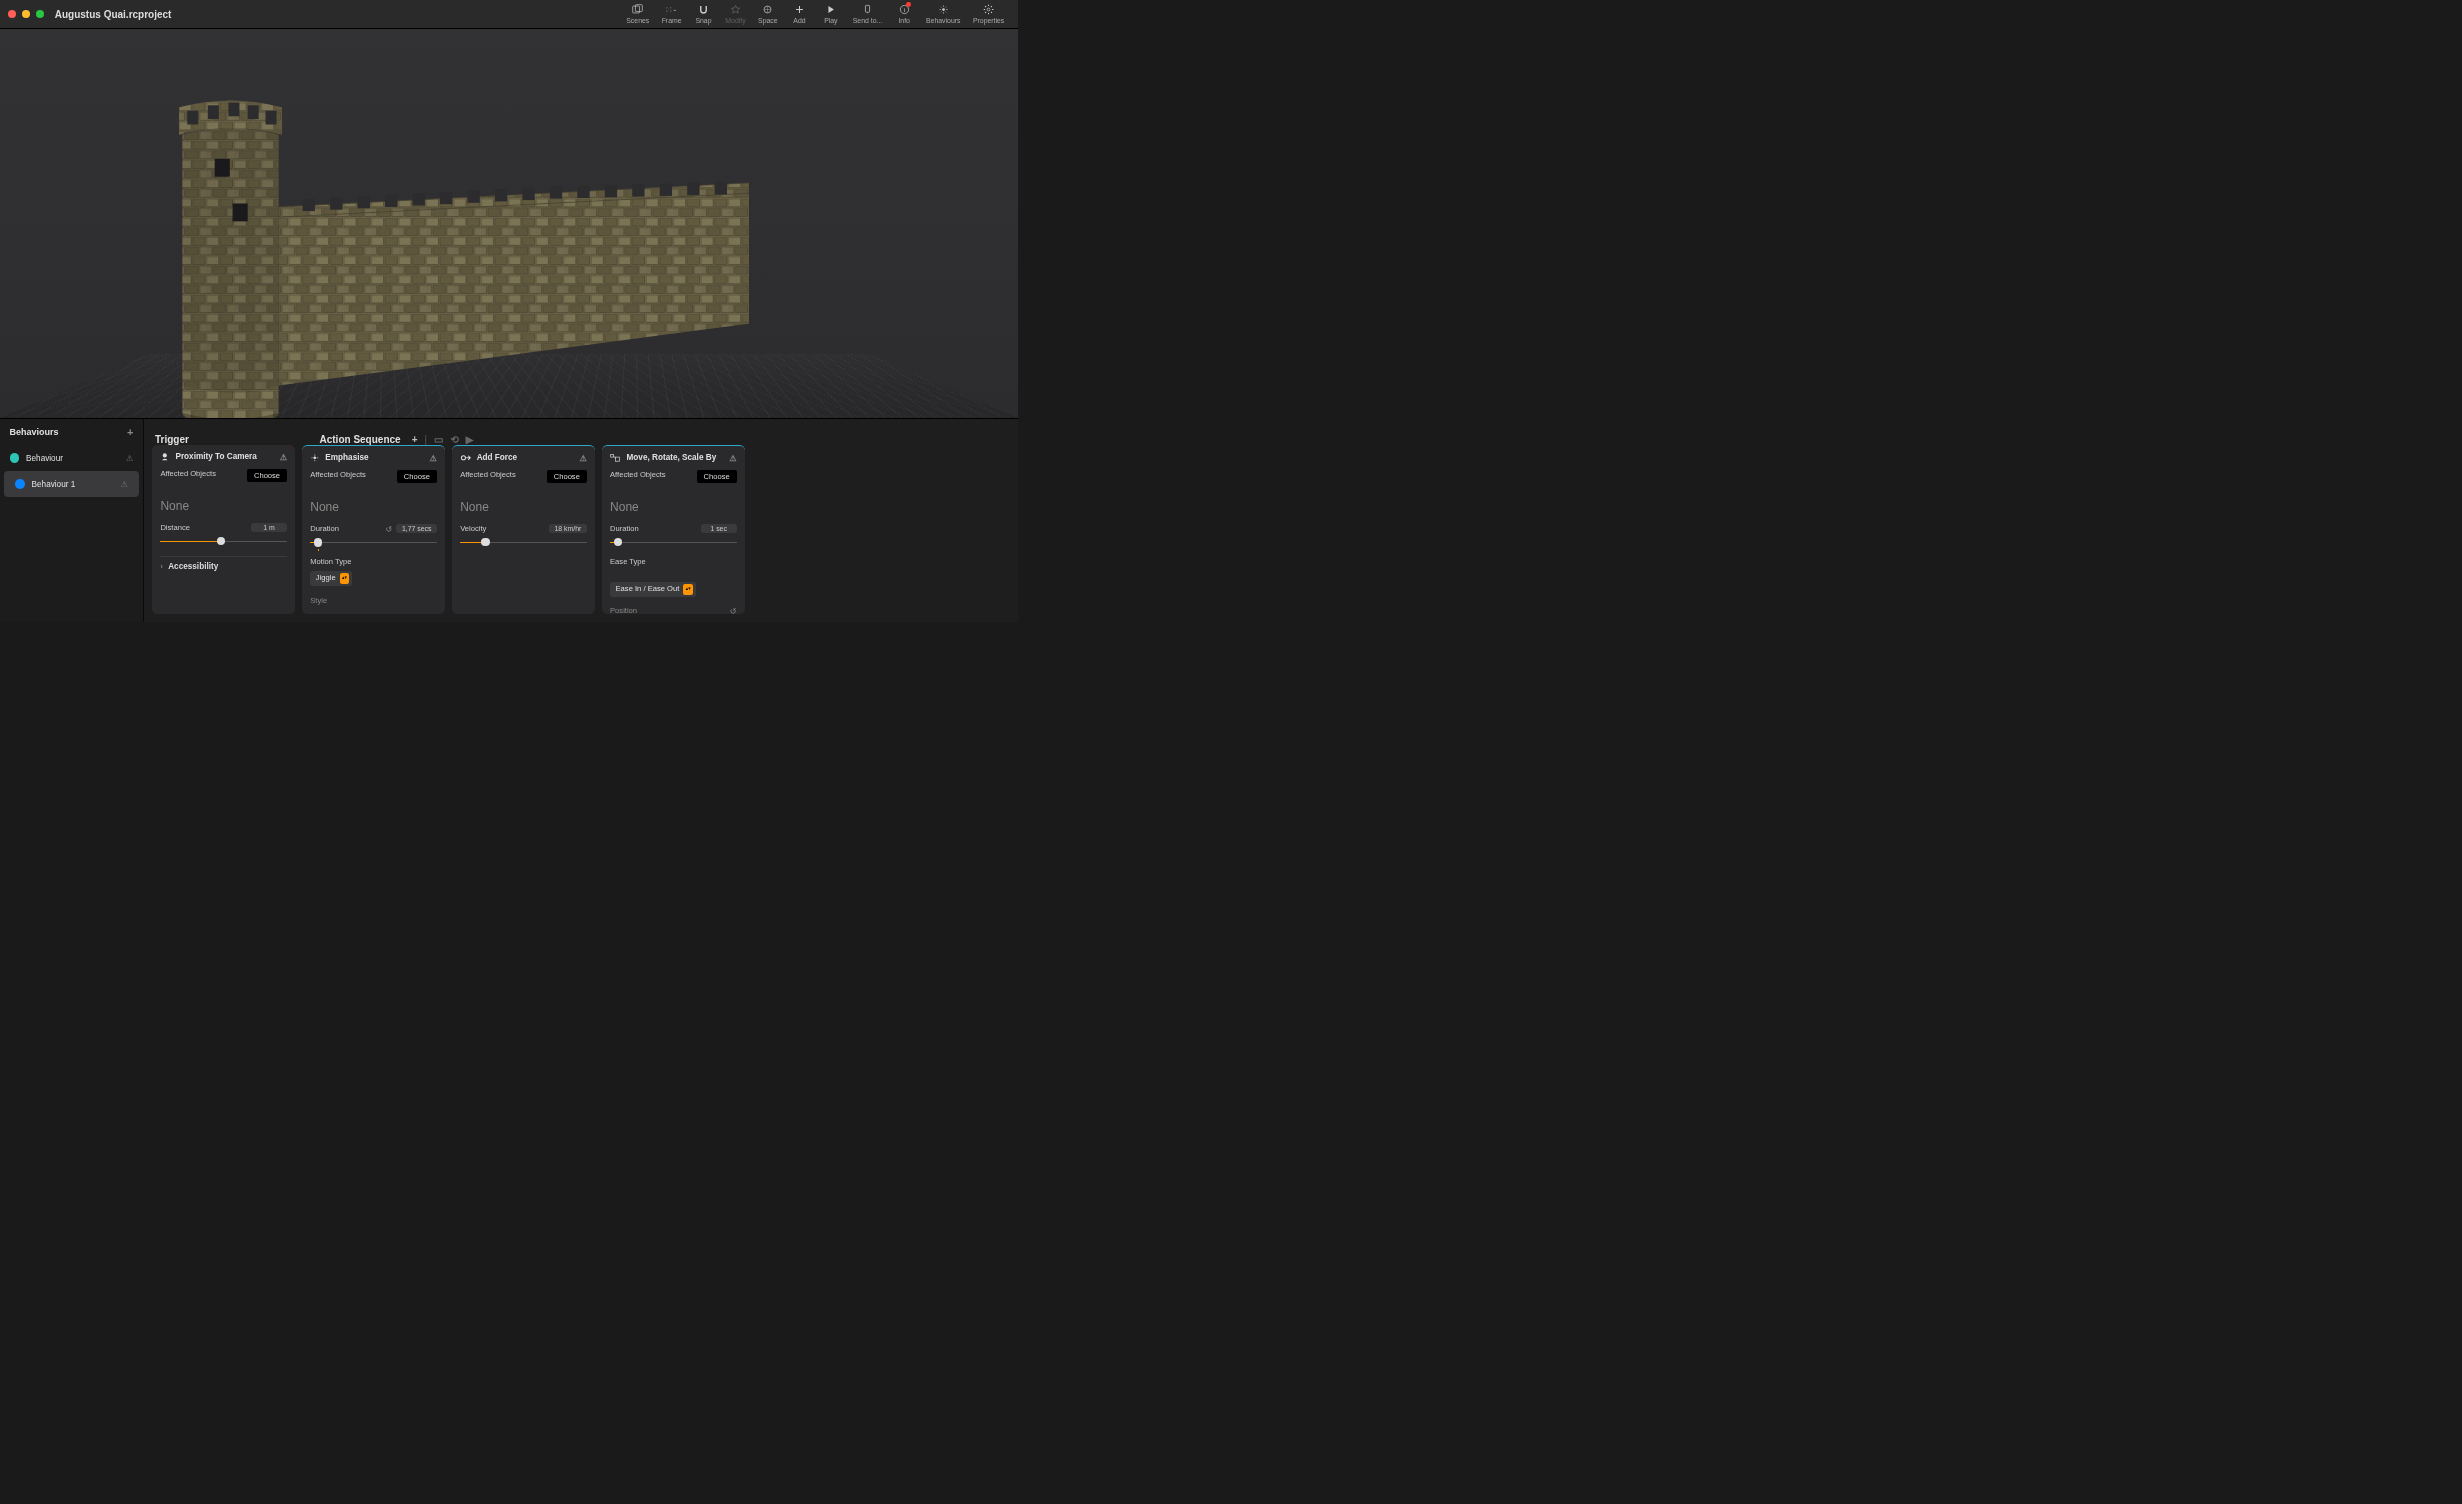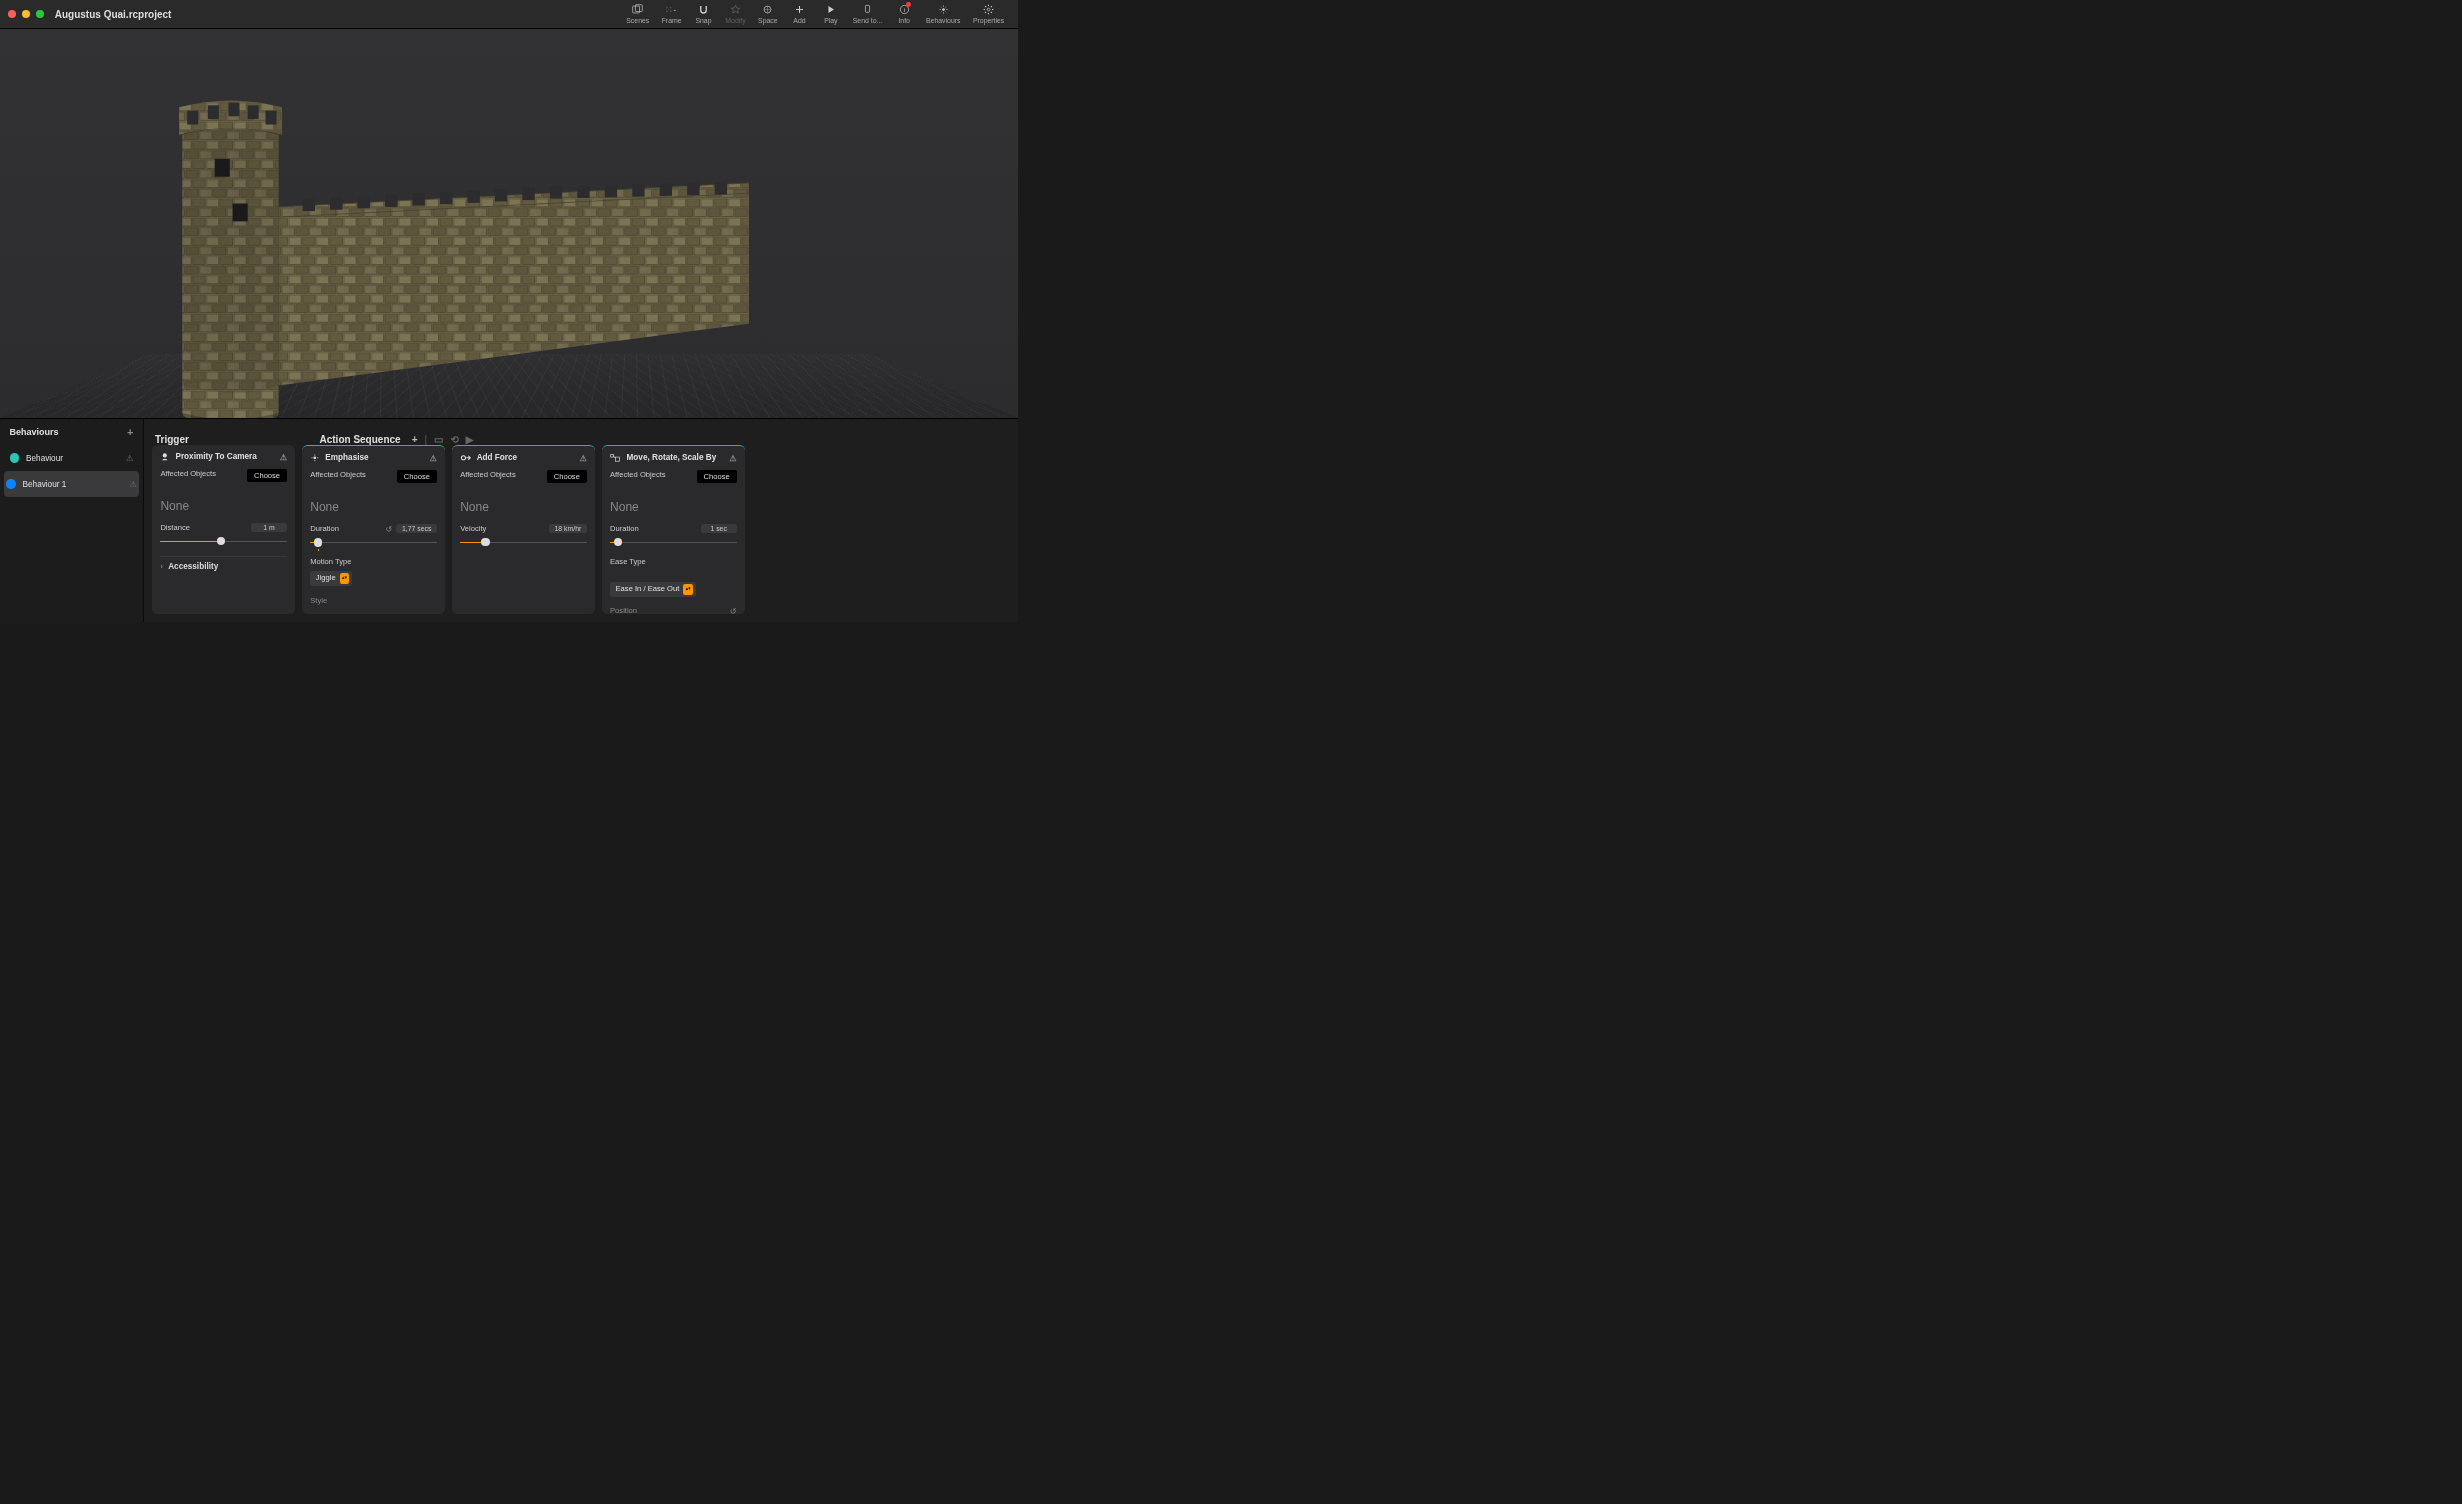--- a/index.html
+++ b/index.html
@@ -29,21 +29,21 @@
   linear-gradient(#2f2f31, #272729);
   transform: perspective(412px) rotateX(62deg); transform-origin: bottom; }
 .castle { position: absolute; left: 179px; top: 54px; width: 570px; height: 344px; }
 
 
 .bottom-panel { height: 204px; background: #1e1e1e; display: flex; border-top: 0.7px solid #000; }
 .sidebar { width: 144px; background: #1c1c1c; border-right: 0.7px solid #0a0a0a; }
 .sidebar-header { height: 26px; display: flex; align-items: center; justify-content: space-between; padding: 0 9.6px; font-weight: 600; font-size: 9px; }
 .plus-btn { color: #888; font-size: 11px; cursor: pointer; }
 .beh-item { height: 26px; display: flex; align-items: center; padding: 0 9.6px; font-size: 8.2px; cursor: pointer; gap: 6.9px; }
-.beh-item.selected { background: #3a3a3c; border-radius: 4.1px; margin: 0 4.1px; padding: 0 2px; }
+.beh-item.selected { background: #3a3a3c; border-radius: 4.1px; margin: 0 4.1px; padding: 0 11px; }
 .beh-dot { width: 9.6px; height: 9.6px; border-radius: 50%; }
 .beh-warn { margin-left: auto; color: #777; }
 
 .detail-area { flex: 1; display: flex; flex-direction: column; overflow: hidden; }
 .detail-headers { height: 26px; display: flex; align-items: flex-end; padding: 0 11px; font-weight: 600; font-size: 10px; gap: 5.5px; }
 .detail-headers .trigger-hdr { width: 159px; }
 .detail-headers .action-hdr { display: flex; align-items: center; gap: 6.9px; }
 .hdr-icons { display: flex; gap: 6.9px; color: #666; margin-left: 4.1px; }
 .hdr-icons .plus-sm { color: #bbb; }
 .cards-row { flex: 1; display: flex; padding: 0 8.2px 8.2px 8.2px; gap: 6.9px; overflow: hidden; }

